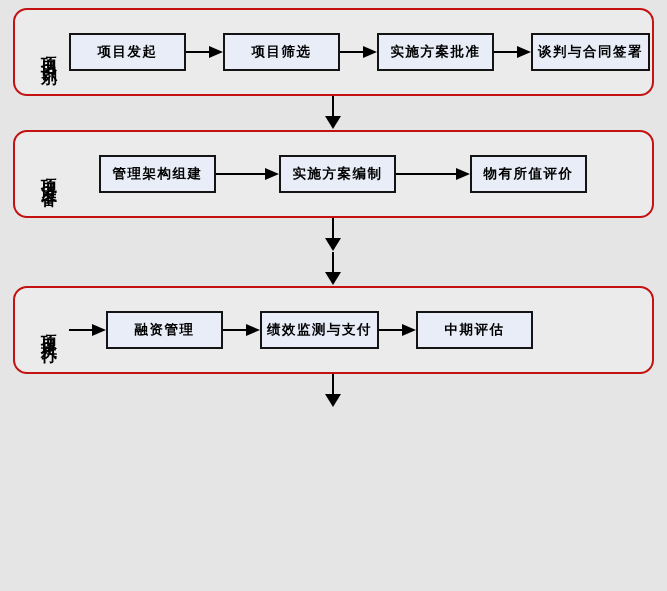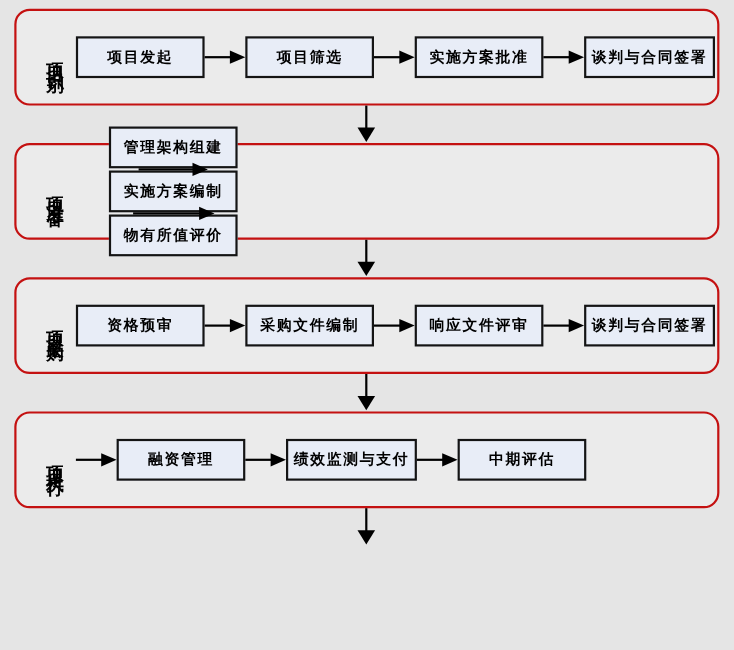--- a/index.html
+++ b/index.html
@@ -74,21 +74,21 @@
   }
   .h-arrow::after {
     content: "";
     position: absolute;
     right: -13px;
     top: -5px;
     border-left: 14px solid #000;
     border-top: 6px solid transparent;
     border-bottom: 6px solid transparent;
   }
-  .p2 .steps { margin-left: 30px; flex-direction: column; }
+  .p2 .steps { margin-left: 30px; }
   .p2 .h-arrow.long1 { width: 50px; }
   .p2 .h-arrow.long2 { width: 61px; }
   .v-connector {
     position: relative;
     height: 34px;
   }
   .v-connector .v-line {
     position: absolute;
     left: 332px;
     top: 0;
@@ -143,34 +143,20 @@
       <div class="h-arrow long2"></div>
       <div class="step-box">物有所值评价</div>
     </div>
   </section>
 
   <div class="v-connector">
     <div class="v-line"></div>
     <div class="v-head"></div>
   </div>
 
-  <section class="phase p3">
-    <div class="label-col">
-      <div class="phase-label">项目采购</div>
-    </div>
-    <div class="steps">
-      <div class="step-box">资格预审</div>
-      <div class="h-arrow"></div>
-      <div class="step-box">采购文件编制</div>
-      <div class="h-arrow"></div>
-      <div class="step-box">响应文件评审</div>
-      <div class="h-arrow"></div>
-      <div class="step-box">谈判与合同签署</div>
-    </div>
-  </section>
 
   <div class="v-connector">
     <div class="v-line"></div>
     <div class="v-head"></div>
   </div>
 
   <section class="phase p4">
     <div class="label-col">
       <div class="phase-label">项目执行</div>
     </div>

